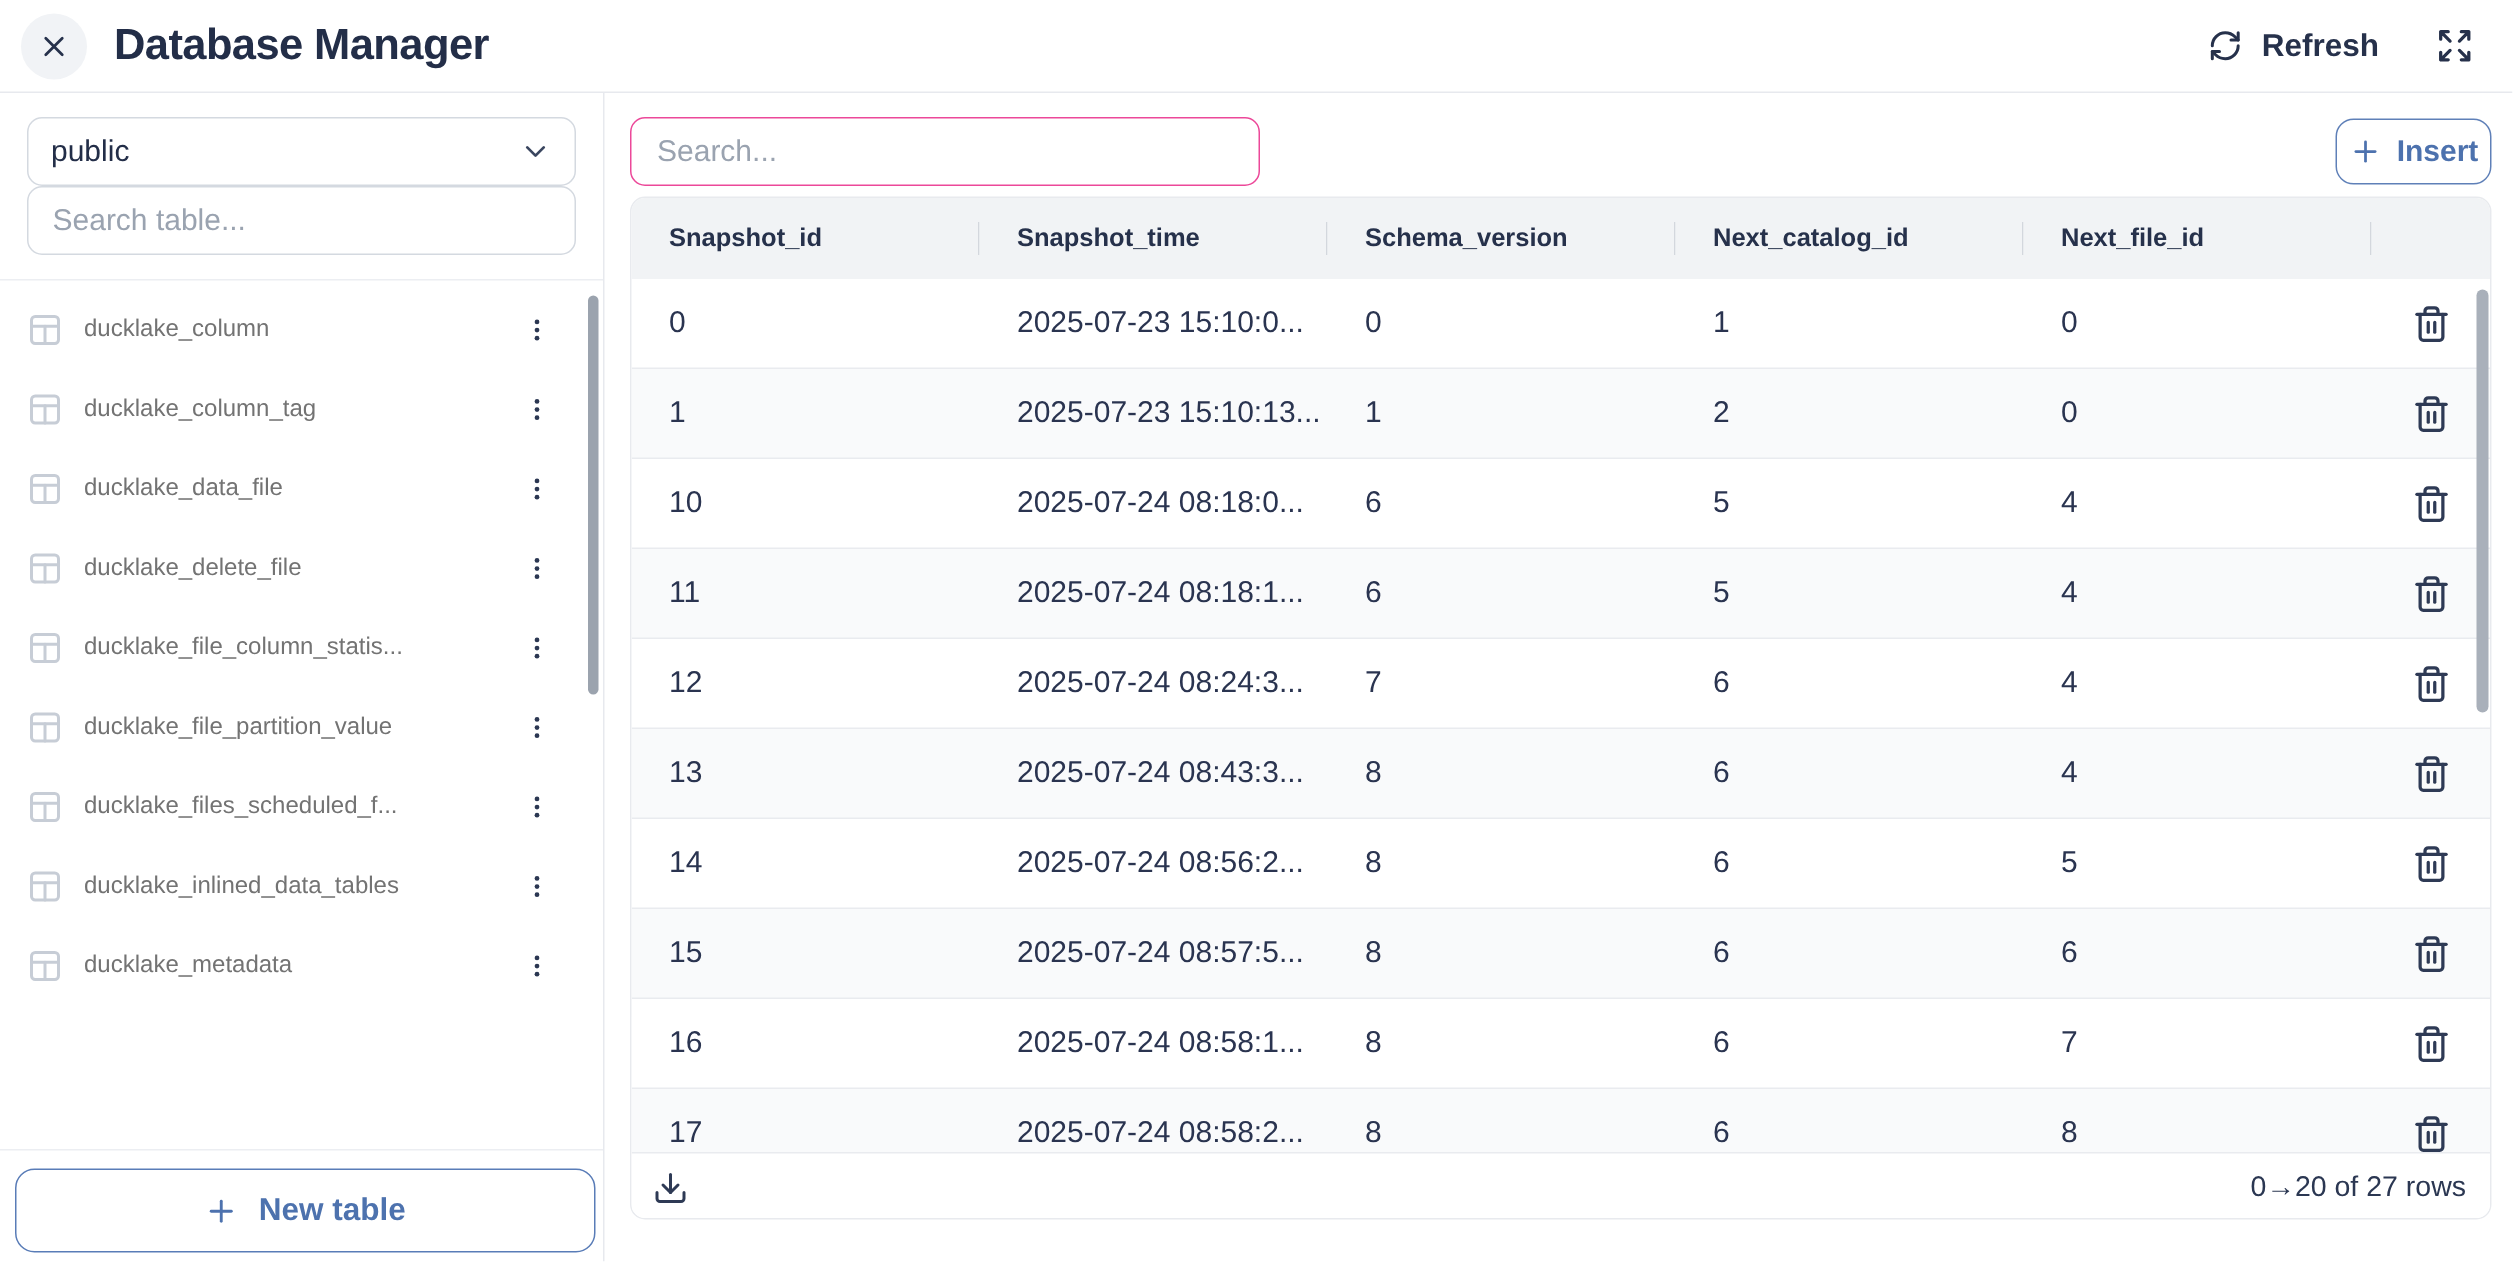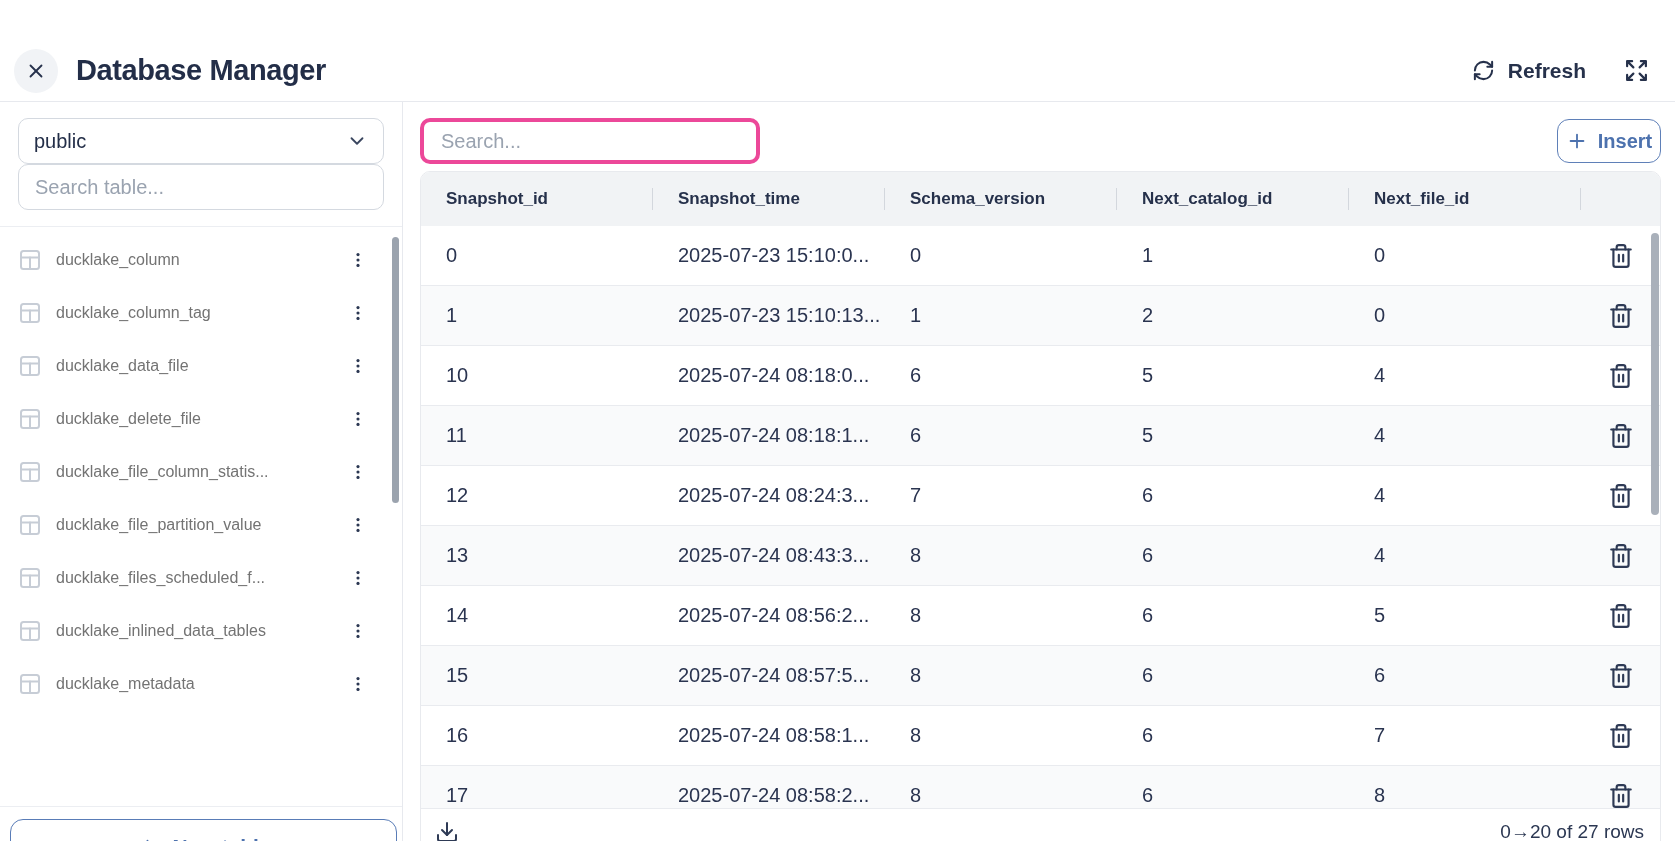--- a/index.html
+++ b/index.html
@@ -6,21 +6,21 @@
   html,body { margin:0; padding:0; }
   body {
     width:1675px; height:841px; overflow:hidden; position:relative;
     background:#ffffff; color:#26314b;
     font-family:"Liberation Sans","DejaVu Sans",sans-serif;
   }
   svg { display:block; }
   button { font-family:inherit; cursor:pointer; }
 
   
-  .topbar { height:62px; border-bottom:1px solid #e7e9ee; display:flex; align-items:center; padding:0 26px 0 14px;margin-top:40px; }
+  .topbar { height:62px; border-bottom:1px solid #e7e9ee; display:flex; align-items:center; padding:0 26px 0 14px; }
   .close-btn { width:44px; height:44px; border-radius:50%; background:#f1f3f6; border:none; display:flex; align-items:center; justify-content:center; color:#26314b; }
   .app-title { font-size:29px; font-weight:700; margin-left:18px; letter-spacing:-0.4px; color:#232e48; }
   .topbar-right { margin-left:auto; display:flex; align-items:center; gap:38px; }
   .refresh-btn { display:flex; align-items:center; gap:13px; background:none; border:none; font-size:21px; font-weight:700; color:#26314b; padding:0; }
   .expand-btn { background:none; border:none; color:#26314b; padding:0; }
 
   
   .content { display:flex; height:779px; }
 
   
@@ -36,21 +36,21 @@
   .table-item .tbl-icon { color:#c7cdd6; flex:none; }
   .table-item .label { font-size:16px; color:#737373; white-space:nowrap; overflow:hidden; flex:1; }
   .kebab-btn { background:none; border:none; color:#2b3752; padding:2px; margin-right:-2px; flex:none; }
   .sidebar-scroll-thumb { position:absolute; right:3px; top:135px; width:7px; height:266px; background:#9ba3ae; border-radius:4px; }
   .sidebar-bottom { position:absolute; left:0; right:0; bottom:0; border-top:1px solid #eceef2; padding:12px 0 6px 10px; background:#fff; }
   .new-table-btn { width:387px; height:56px; border:1.5px solid #597cb7; border-radius:13px; background:#fff; color:#4d72ae; font-size:21px; font-weight:700; display:flex; align-items:center; justify-content:center; gap:13px; }
 
   
   .main { flex:1; position:relative; }
   .main-controls { display:flex; align-items:center; padding:16px 14px 0 17px; }
-  .grid-search { width:340px; height:46px; border:4px solid #ec4899; border-radius:10px; font-size:20px; padding:0 17px; color:#232e48; outline:none; }
+  .grid-search { width:420px; height:46px; border:1px solid #ec4899; border-radius:10px; font-size:20px; padding:0 17px; color:#232e48; outline:none; }
   .grid-search::placeholder { color:#9aa3b0; }
   .insert-btn { margin-left:auto; width:104px; height:44px; border:1.5px solid #5f80b8; border-radius:12px; background:#fff; color:#4d72ae; font-size:20px; font-weight:700; display:flex; align-items:center; justify-content:center; gap:10px; }
 
   .table-card { position:absolute; left:17px; right:14px; top:69px; height:682px; border:1px solid #e8eaee; border-radius:10px; overflow:hidden; background:#fff; }
   .thead { display:flex; height:54px; background:#f1f3f5; align-items:center; font-weight:700; font-size:17px; color:#26314b; }
   .th { width:232px; flex:none; padding-left:25px; height:100%; display:flex; align-items:center; position:relative; white-space:nowrap; overflow:hidden; }
   .th::after { content:""; position:absolute; right:0; top:16px; height:22px; width:1px; background:#d3d7dd; }
   .th.actions { width:auto; flex:1; }
   .th.actions::after { display:none; }
   .tbody { height:582px; overflow:hidden; position:relative; }

